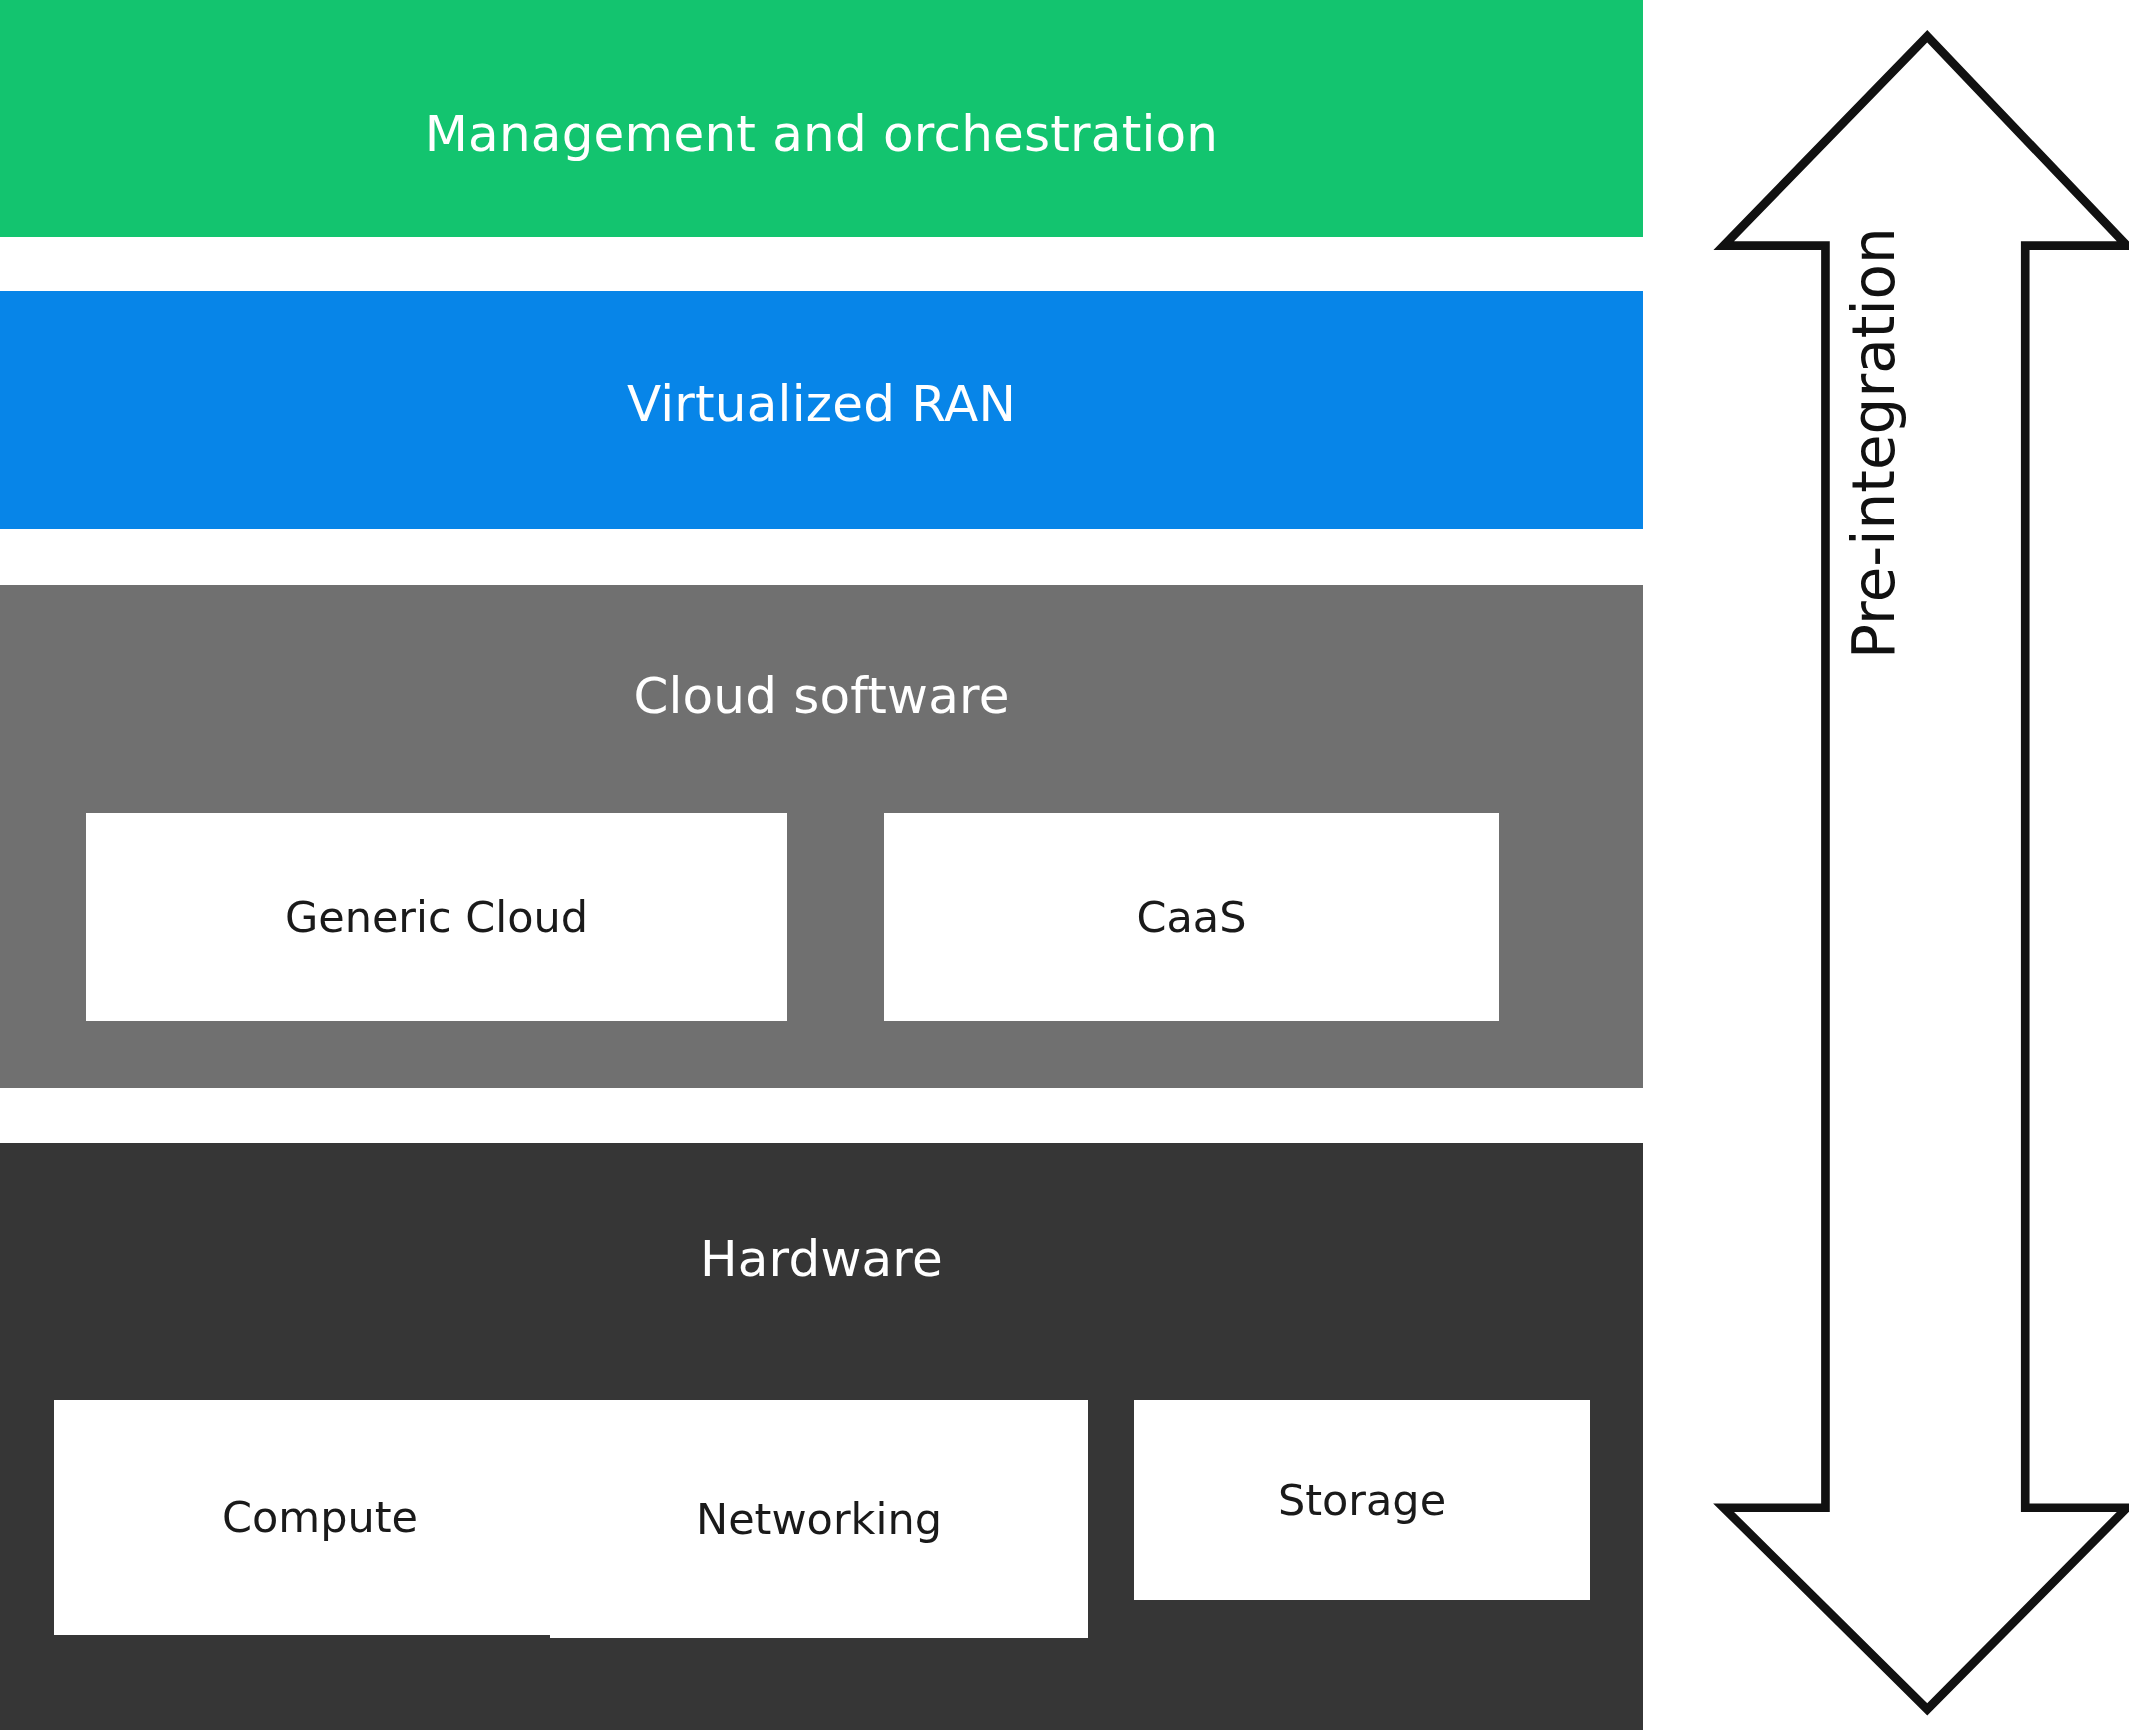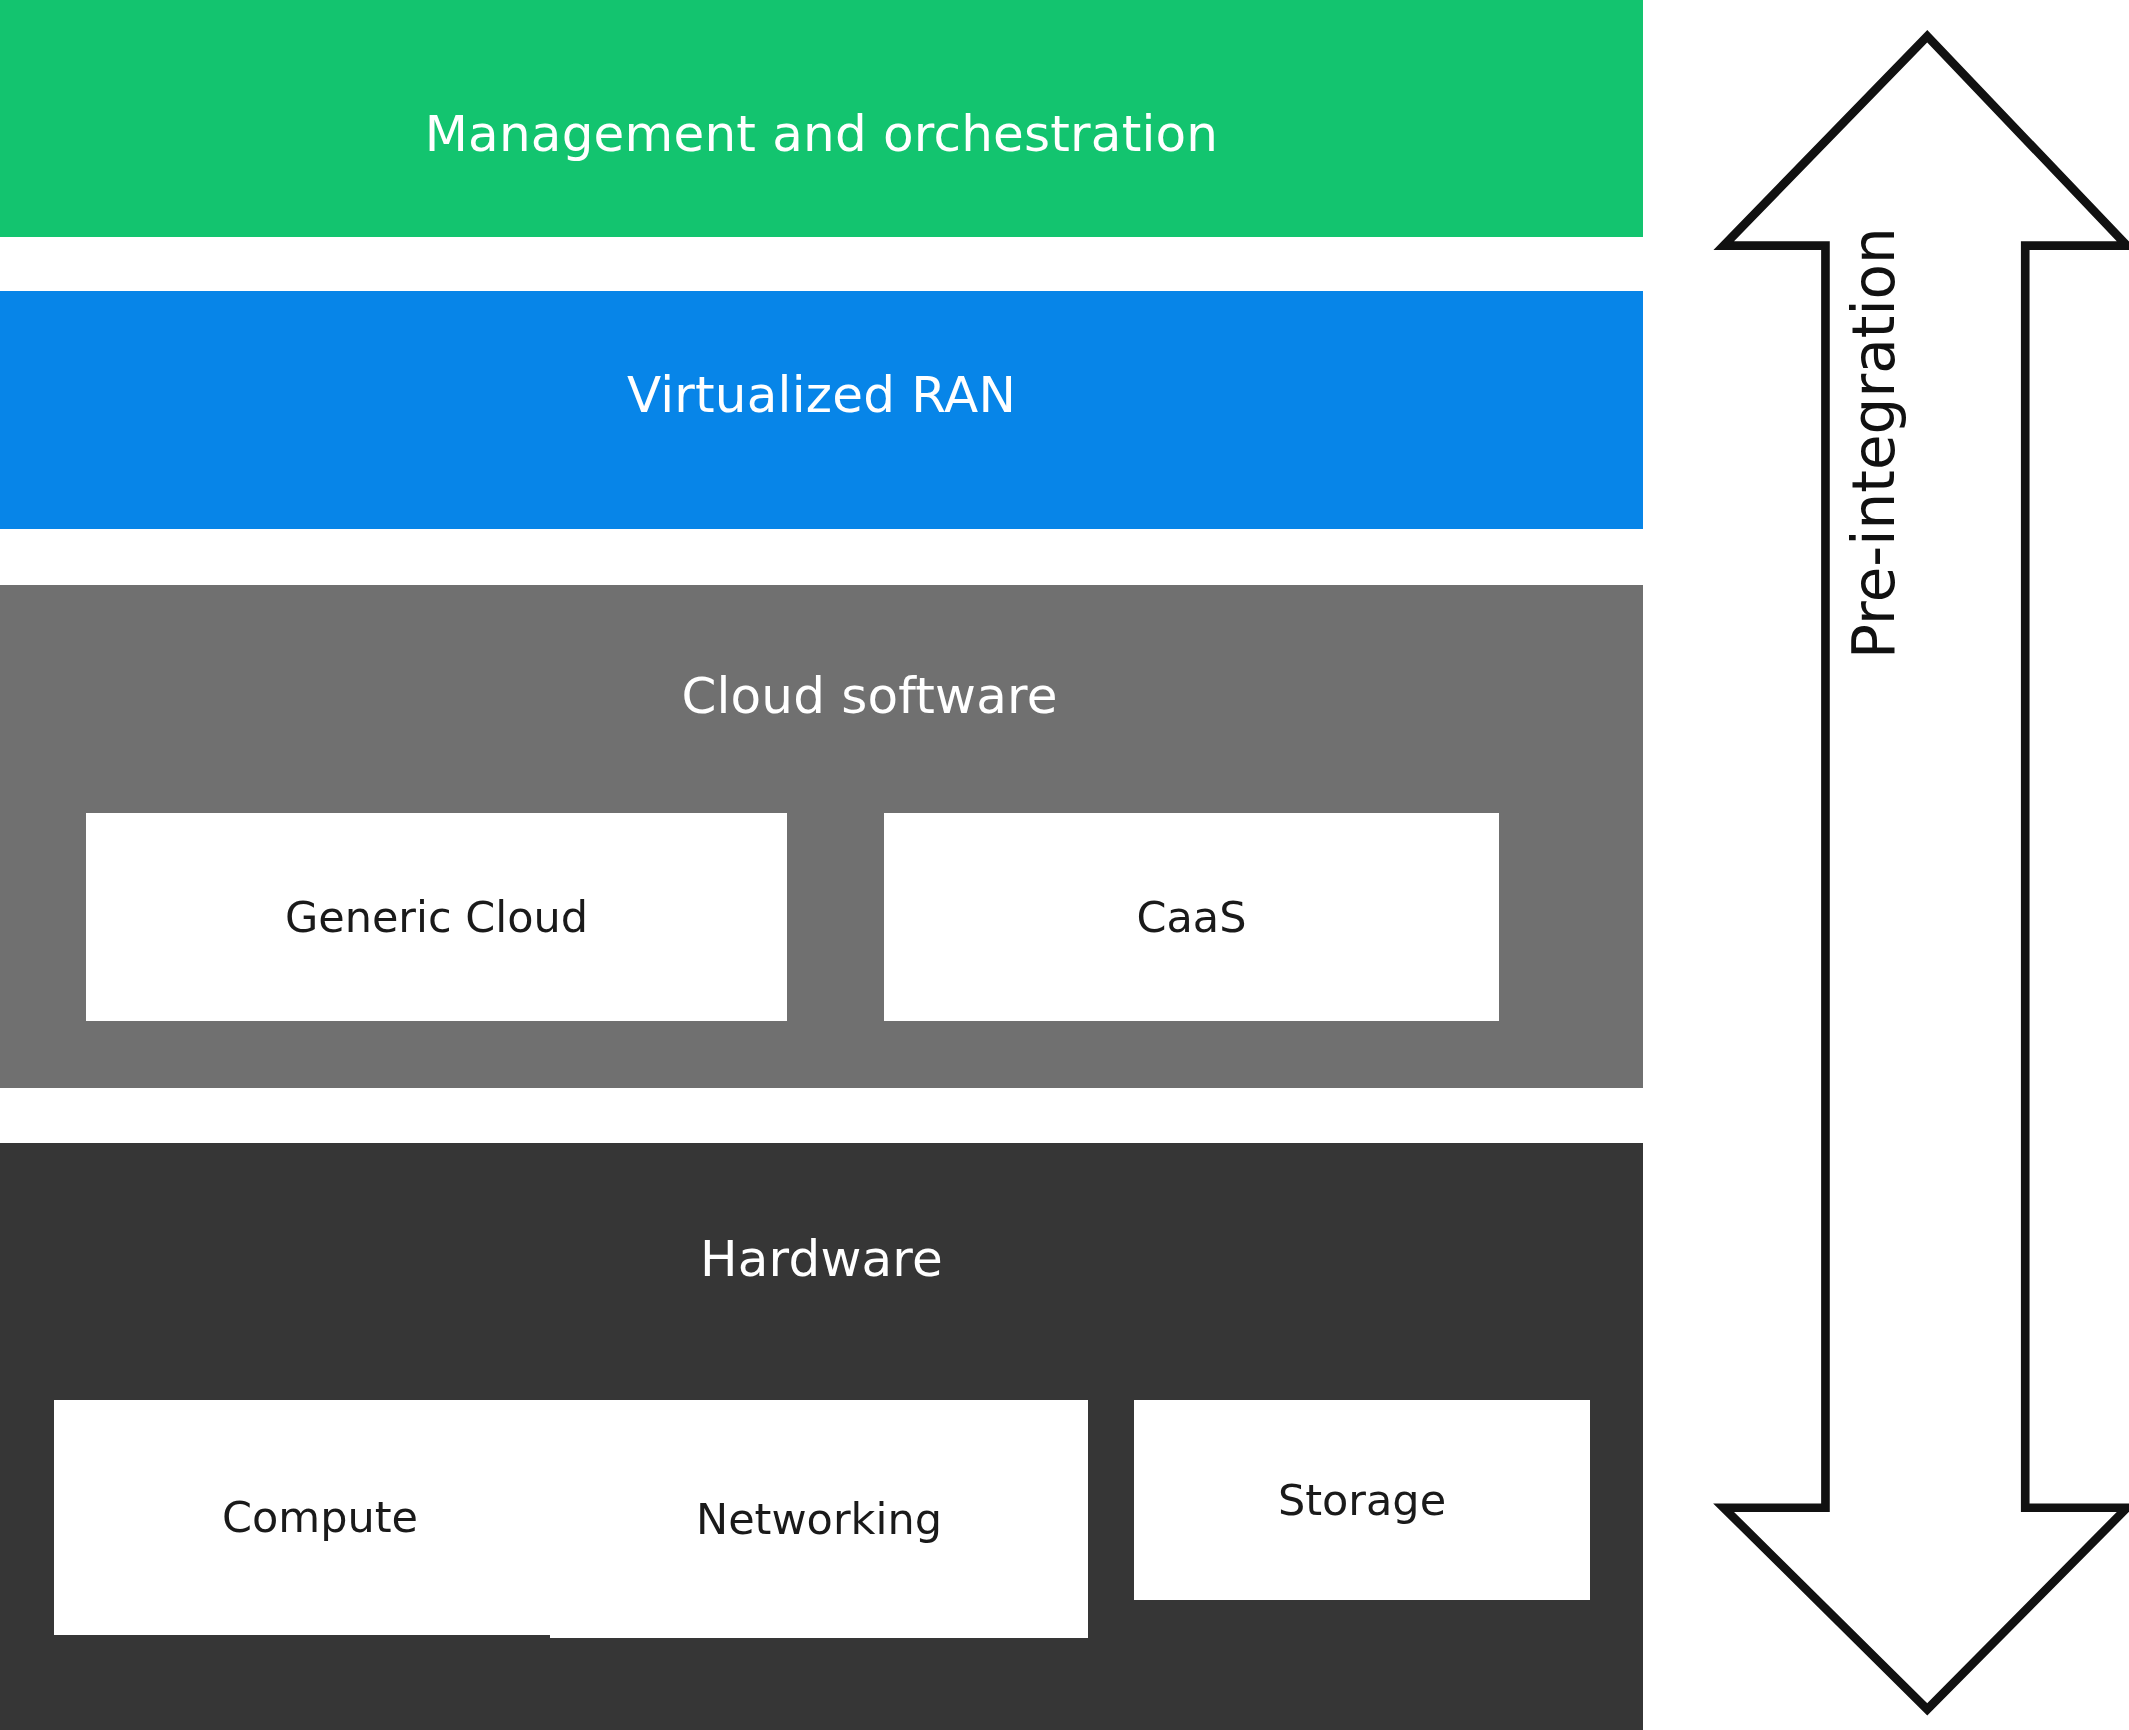--- a/index.html
+++ b/index.html
@@ -43,28 +43,28 @@
     height: 237px;
     background: #13c46f;
   }
   #layer-mano .layer-title { top: 109px; }
 
   #layer-vran {
     top: 291px;
     height: 238px;
     background: #0785e8;
   }
-  #layer-vran .layer-title { top: 79px; text-align: center; }
+  #layer-vran .layer-title { top: 88px; text-align: center; }
 
   #layer-cloud {
     top: 585px;
     height: 503px;
     background: #707070;
   }
-  #layer-cloud .layer-title { top: 86px; margin-left: 48px; }
+  #layer-cloud .layer-title { top: 86px; }
 
   #layer-hardware {
     top: 1143px;
     height: 587px;
     background: #363636;
   }
   #layer-hardware .layer-title { top: 91px; }
 
   
   .subbox {

